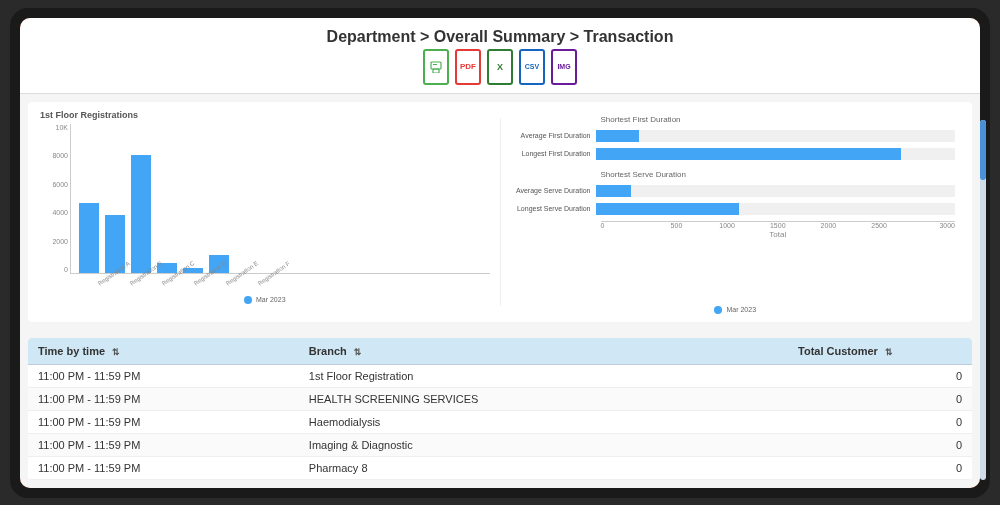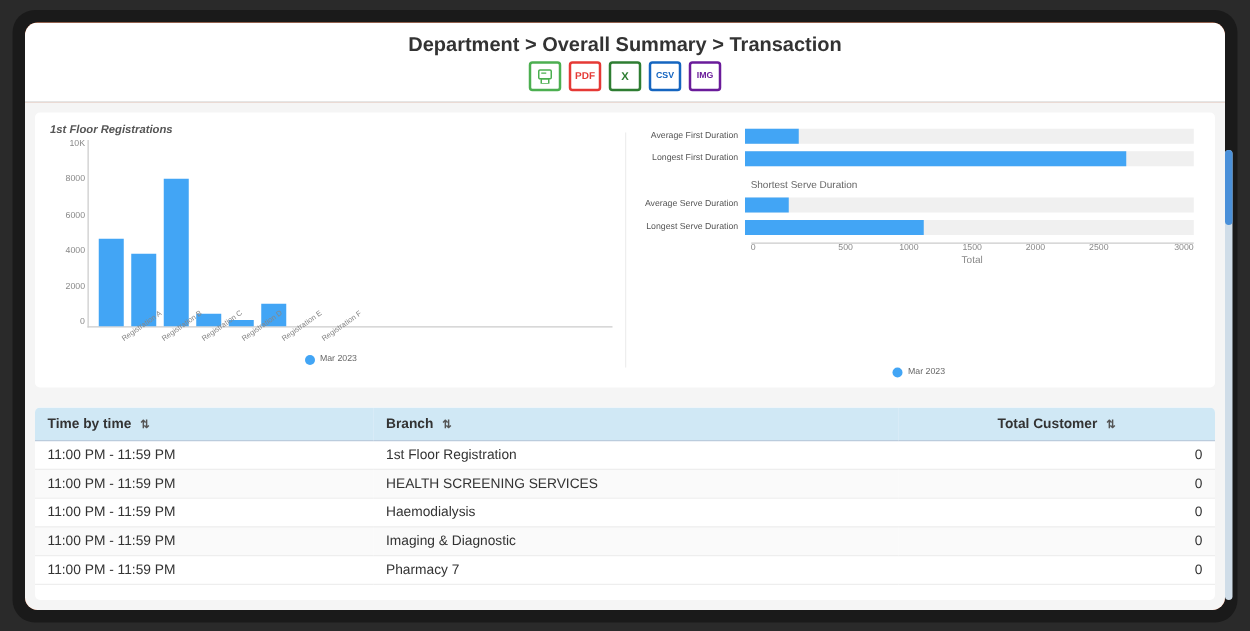--- a/index.html
+++ b/index.html
@@ -49,21 +49,21 @@
       color: #666;
       margin-bottom: 8px;
     }
     .toolbar-icons {
       display: flex;
       justify-content: center;
       gap: 6px;
     }
     .toolbar-icon {
       width: 26px;
-      height: 24px;
+      height: 36px;
       border: 2px solid;
       border-radius: 3px;
       display: flex;
       align-items: center;
       justify-content: center;
       font-size: 10px;
       font-weight: bold;
       cursor: pointer;
     }
     .icon-print { border-color: #4CAF50; color: #4CAF50; }
@@ -92,21 +92,20 @@
     .chart-left {
       flex: 1;
       display: flex;
       flex-direction: column;
     }
     .chart-title {
       font-size: 9px;
       color: #555;
       margin-bottom: 4px;
       font-weight: bold;
-      font-style: italic;
     }
     
     .bar-chart {
       display: flex;
       flex-direction: column;
       height: 100%;
     }
     .chart-legend {
       display: flex;
       align-items: center;
@@ -286,20 +285,21 @@
               <span class="legend-label">Mar 2023</span>
             </div>
           </div>
         </div>
 
         <div style="width:1px;background:#eee;margin:8px 0;"></div>
 
         <div class="chart-right">
           <div style="flex:1; padding:5px 5px 0 5px;">
 
+            <div style="font-size:8px;color:#666;margin-bottom:6px;padding-left:85px;">Shortest First Duration</div>
             <div class="hbar-row">
               <div class="hbar-label">Average First Duration</div>
               <div class="hbar-track">
                 <div class="hbar-fill" style="width:12%;"></div>
               </div>
             </div>
             <div class="hbar-row">
               <div class="hbar-label">Longest First Duration</div>
               <div class="hbar-track">
                 <div class="hbar-fill" style="width:85%;"></div>
@@ -372,21 +372,21 @@
       <td>Haemodialysis</td>
       <td>0</td>
     </tr>
               <tr>
       <td>11:00 PM - 11:59 PM</td>
       <td>Imaging &amp; Diagnostic</td>
       <td>0</td>
     </tr>
               <tr>
       <td>11:00 PM - 11:59 PM</td>
-      <td>Pharmacy 7</td>
+      <td>Pharmacy 8</td>
       <td>0</td>
     </tr>
             </tbody>
         </table>
       </div>
     </div>
   </div>
 
   <div style="position:absolute;right:14px;top:120px;width:6px;height:360px;background:#d0dde8;border-radius:3px;">
     <div style="width:6px;height:60px;background:#4a90d9;border-radius:3px;"></div>

